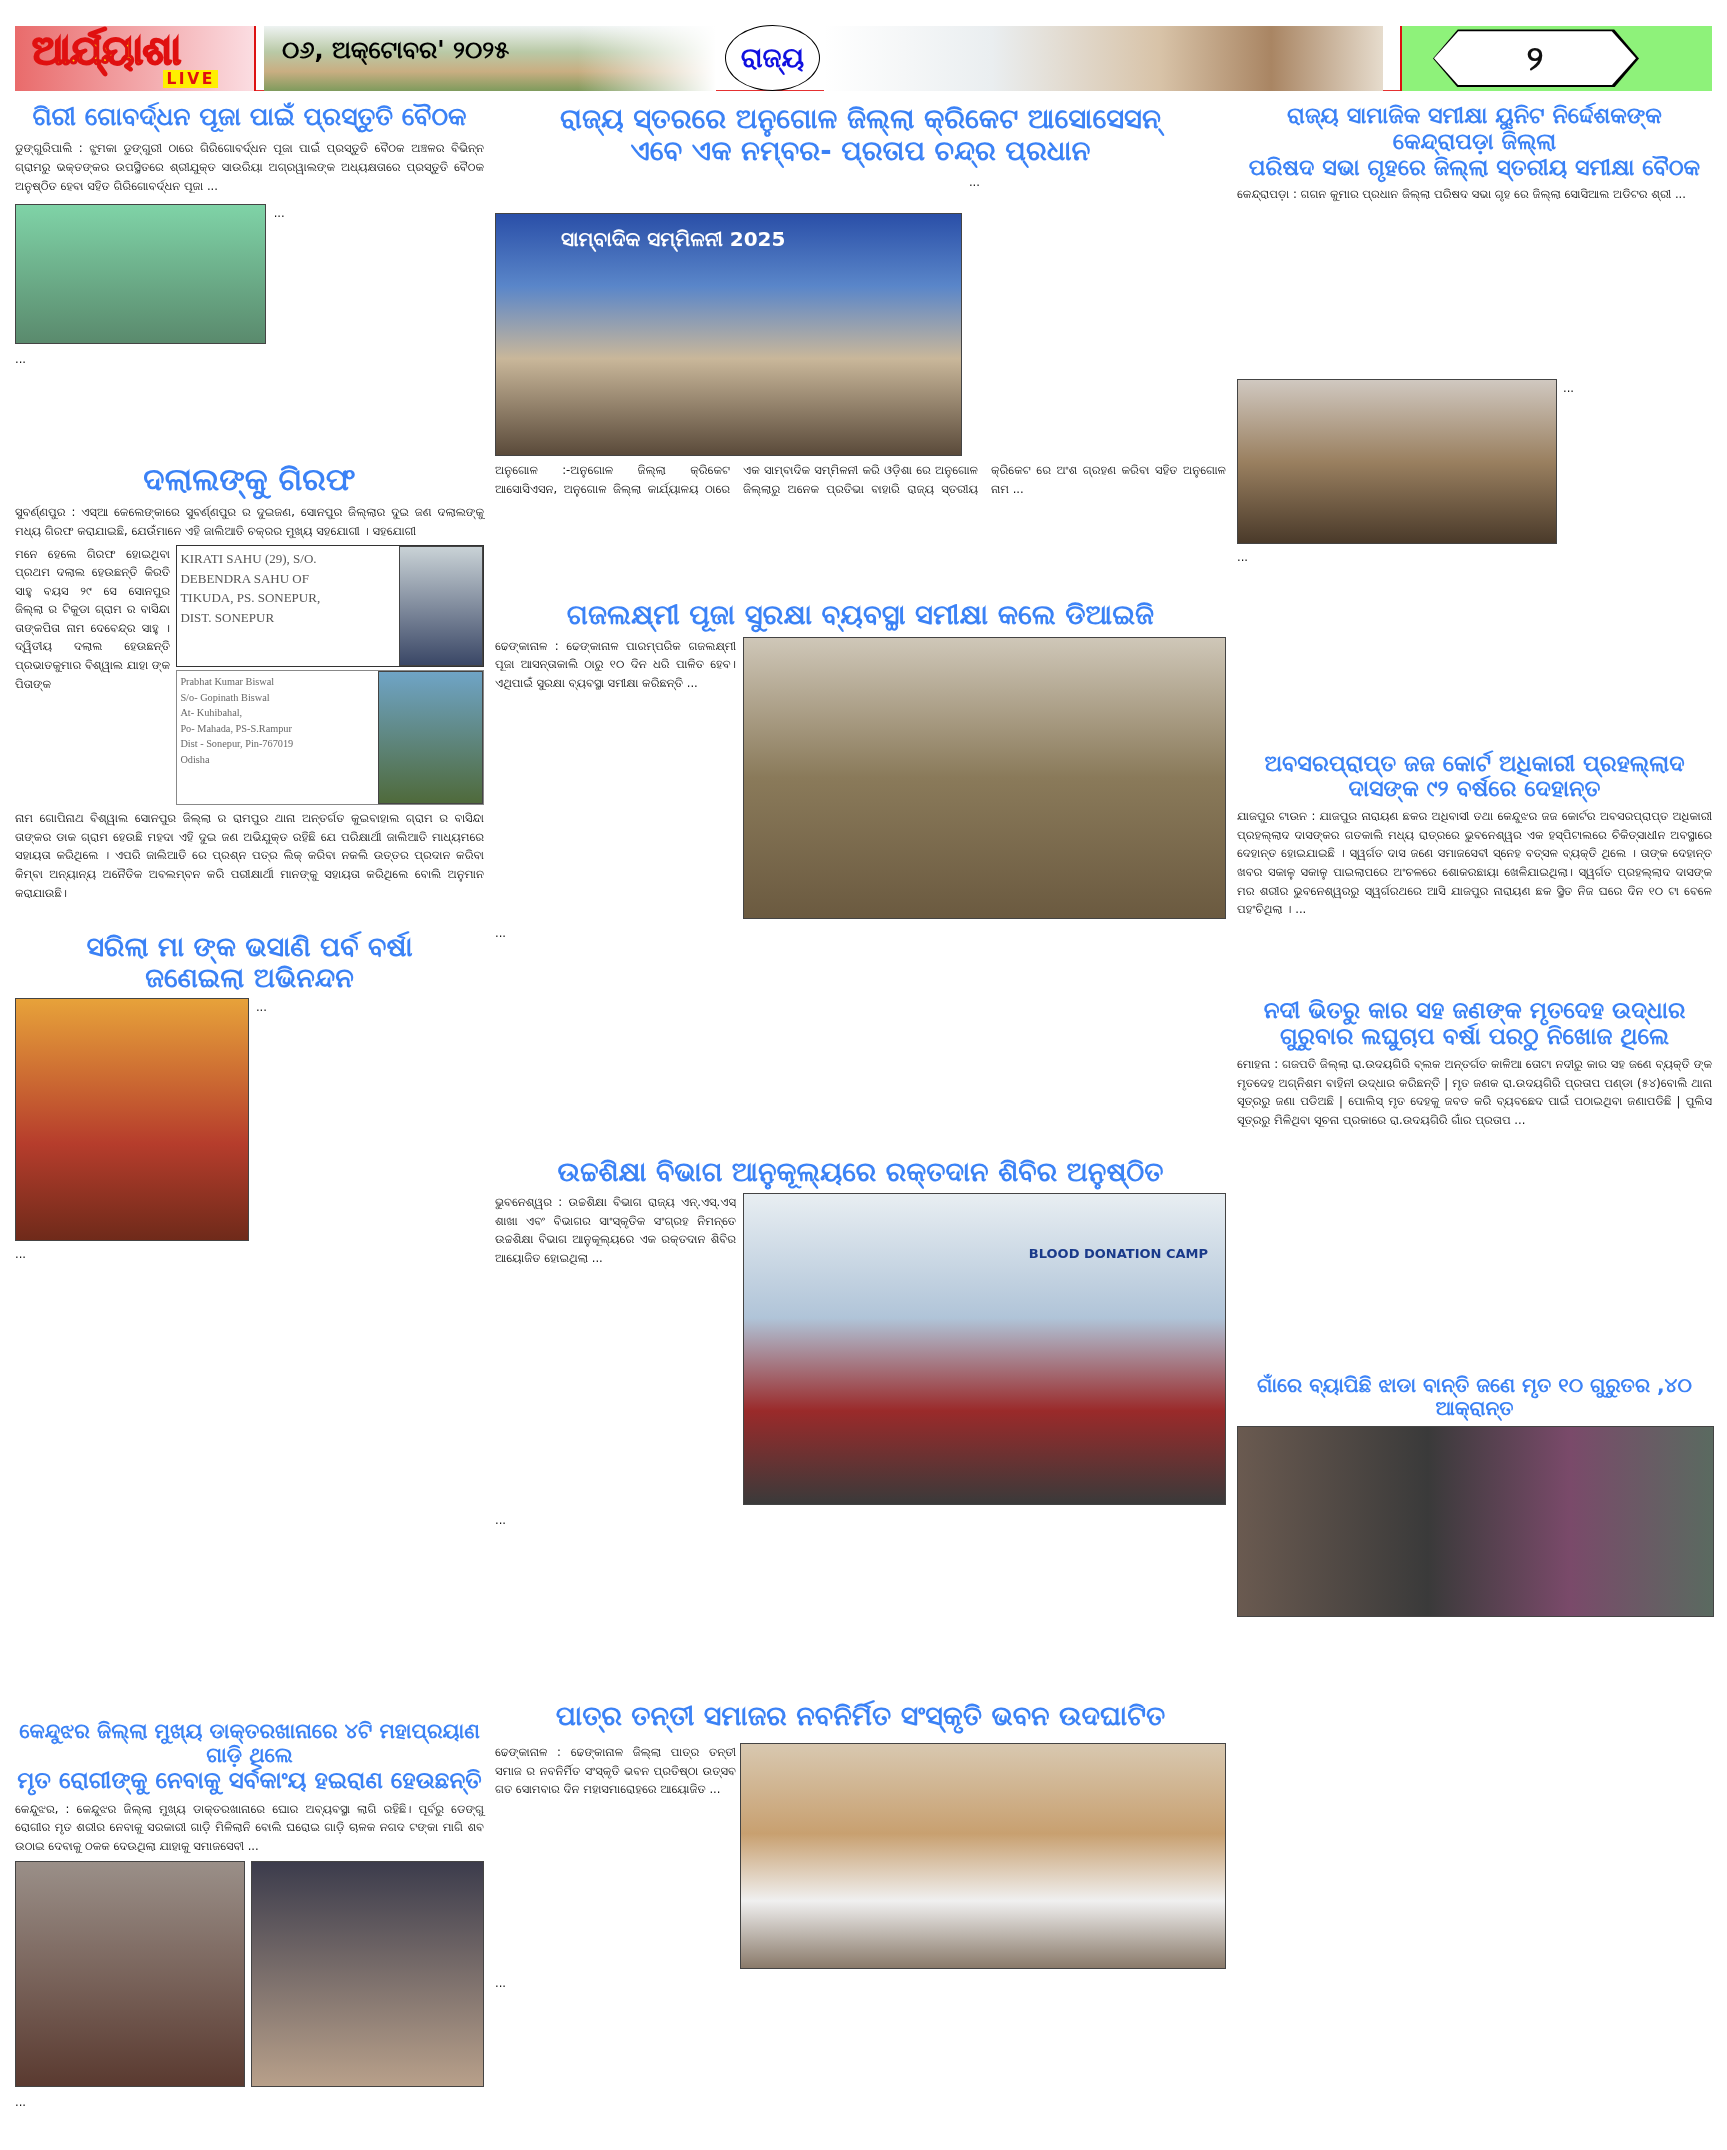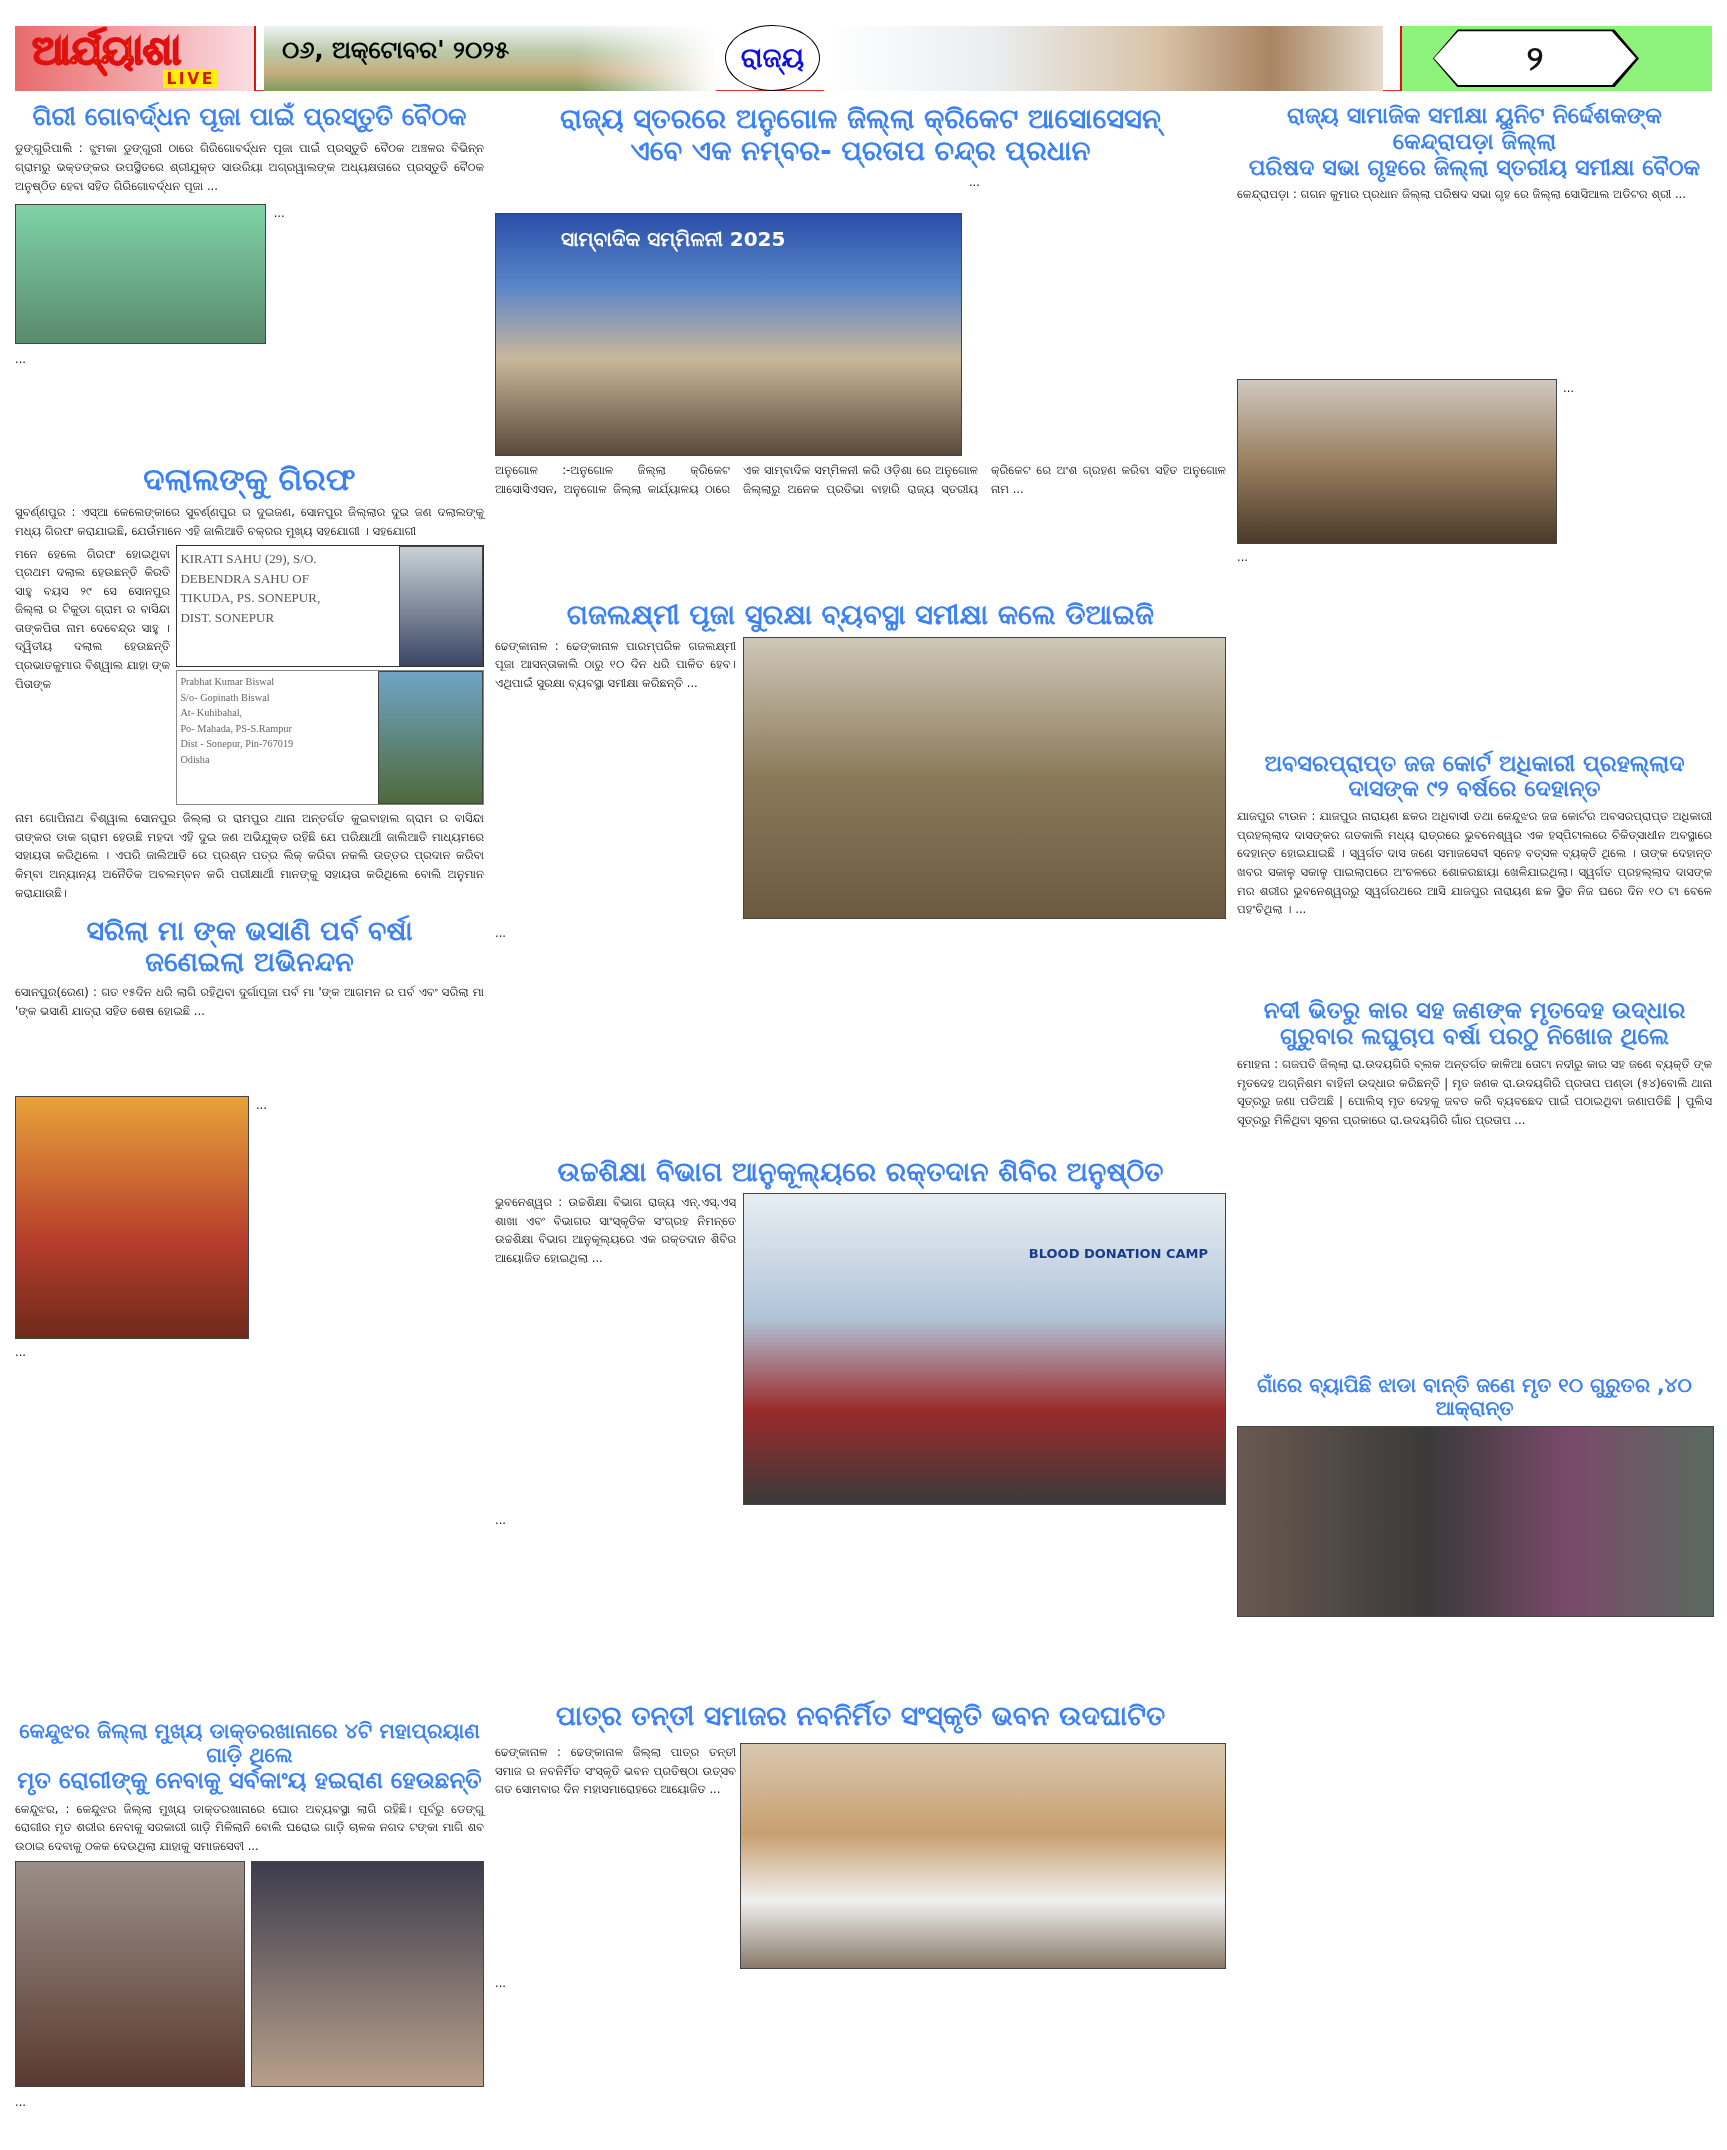--- a/index.html
+++ b/index.html
@@ -85,24 +85,23 @@
             <div>Dist - Sonepur, Pin-767019</div>
             <div>Odisha</div>
           </div>
           <div class="photo" style="width:103px;background:linear-gradient(180deg,#6fa4c6,#4f6a3b);"></div>
         </div>
       </div>
     </div>
     <div class="body" style="margin-top:4.3px;">ନାମ ଗୋପିନାଥ ବିଶ୍ୱାଲ ସୋନପୁର ଜିଲ୍ଲା ର ରାମପୁର ଥାନା ଅନ୍ତର୍ଗତ କୁଇବାହାଲ ଗ୍ରାମ ର ବାସିନ୍ଦା ତାଙ୍କର ଡାକ ଗ୍ରାମ ହେଉଛି ମହଦା ଏହି ଦୁଇ ଜଣ ଅଭିଯୁକ୍ତ ରହିଛି ଯେ ପରିକ୍ଷାର୍ଥୀ ଜାଲିଆତି ମାଧ୍ୟମରେ ସହାୟତା କରିଥିଲେ । ଏପରି ଜାଲିଆତି ରେ ପ୍ରଶ୍ନ ପତ୍ର ଲିକ୍ କରିବା ନକଲି ଉତ୍ତର ପ୍ରଦାନ କରିବା କିମ୍ବା ଅନ୍ୟାନ୍ୟ ଅନୈତିକ ଅବଲମ୍ବନ କରି ପରୀକ୍ଷାର୍ଥୀ ମାନଙ୍କୁ ସହାୟତା କରିଥିଲେ ବୋଲି ଅନୁମାନ କରାଯାଉଛି।</div>
   </div>
 
-  <div style="margin-top:13px;">
+  <div style="margin-top:29px;">
     <div class="headline" style="font-size:27px;">ସରିଲା ମା ଙ୍କ ଭସାଣି ପର୍ବ ବର୍ଷା</div>
     <div class="headline" style="font-size:27px;">ଜଣେଇଲା ଅଭିନନ୍ଦନ</div>
-    <div class="body" style="margin-top:6px;height:108px;overflow:hidden;">ସୋନପୁର(ରେଣ) : ଗତ ୧୫ଦିନ ଧରି ଲାଗି ରହିଥିବା ଦୁର୍ଗାପୂଜା ପର୍ବ ମା 'ଙ୍କ ଆଗମନ ର ପର୍ବ ଏବଂ ସରିଲା ମା 'ଙ୍କ ଭସାଣି ଯାତ୍ରା ସହିତ ଶେଷ ହୋଇଛି ...</div>
     <div style="display:flex;gap:6.9px;margin-top:4.3px;">
       <div class="photo" style="width:232px;height:241px;background:linear-gradient(180deg,#e7a23a,#b63d2c 60%,#6f2a1a);"></div>
       <div class="body" style="flex:1;height:241px;overflow:hidden;">...</div>
     </div>
     <div class="body" style="margin-top:4.3px;height:138px;overflow:hidden;">...</div>
   </div>
 
   <div style="position:absolute;top:1617px;width:469px;">
     <div class="headline" style="font-size:20.6px;">କେନ୍ଦୁଝର ଜିଲ୍ଲା ମୁଖ୍ୟ ଡାକ୍ତରଖାନାରେ ୪ଟି ମହାପ୍ରୟାଣ ଗାଡ଼ି ଥିଲେ</div>
     <div class="headline" style="font-size:23px;">ମୃତ ରୋଗୀଙ୍କୁ ନେବାକୁ ସର୍ବକାଂୟ ହଇରାଣ ହେଉଛନ୍ତି</div>

